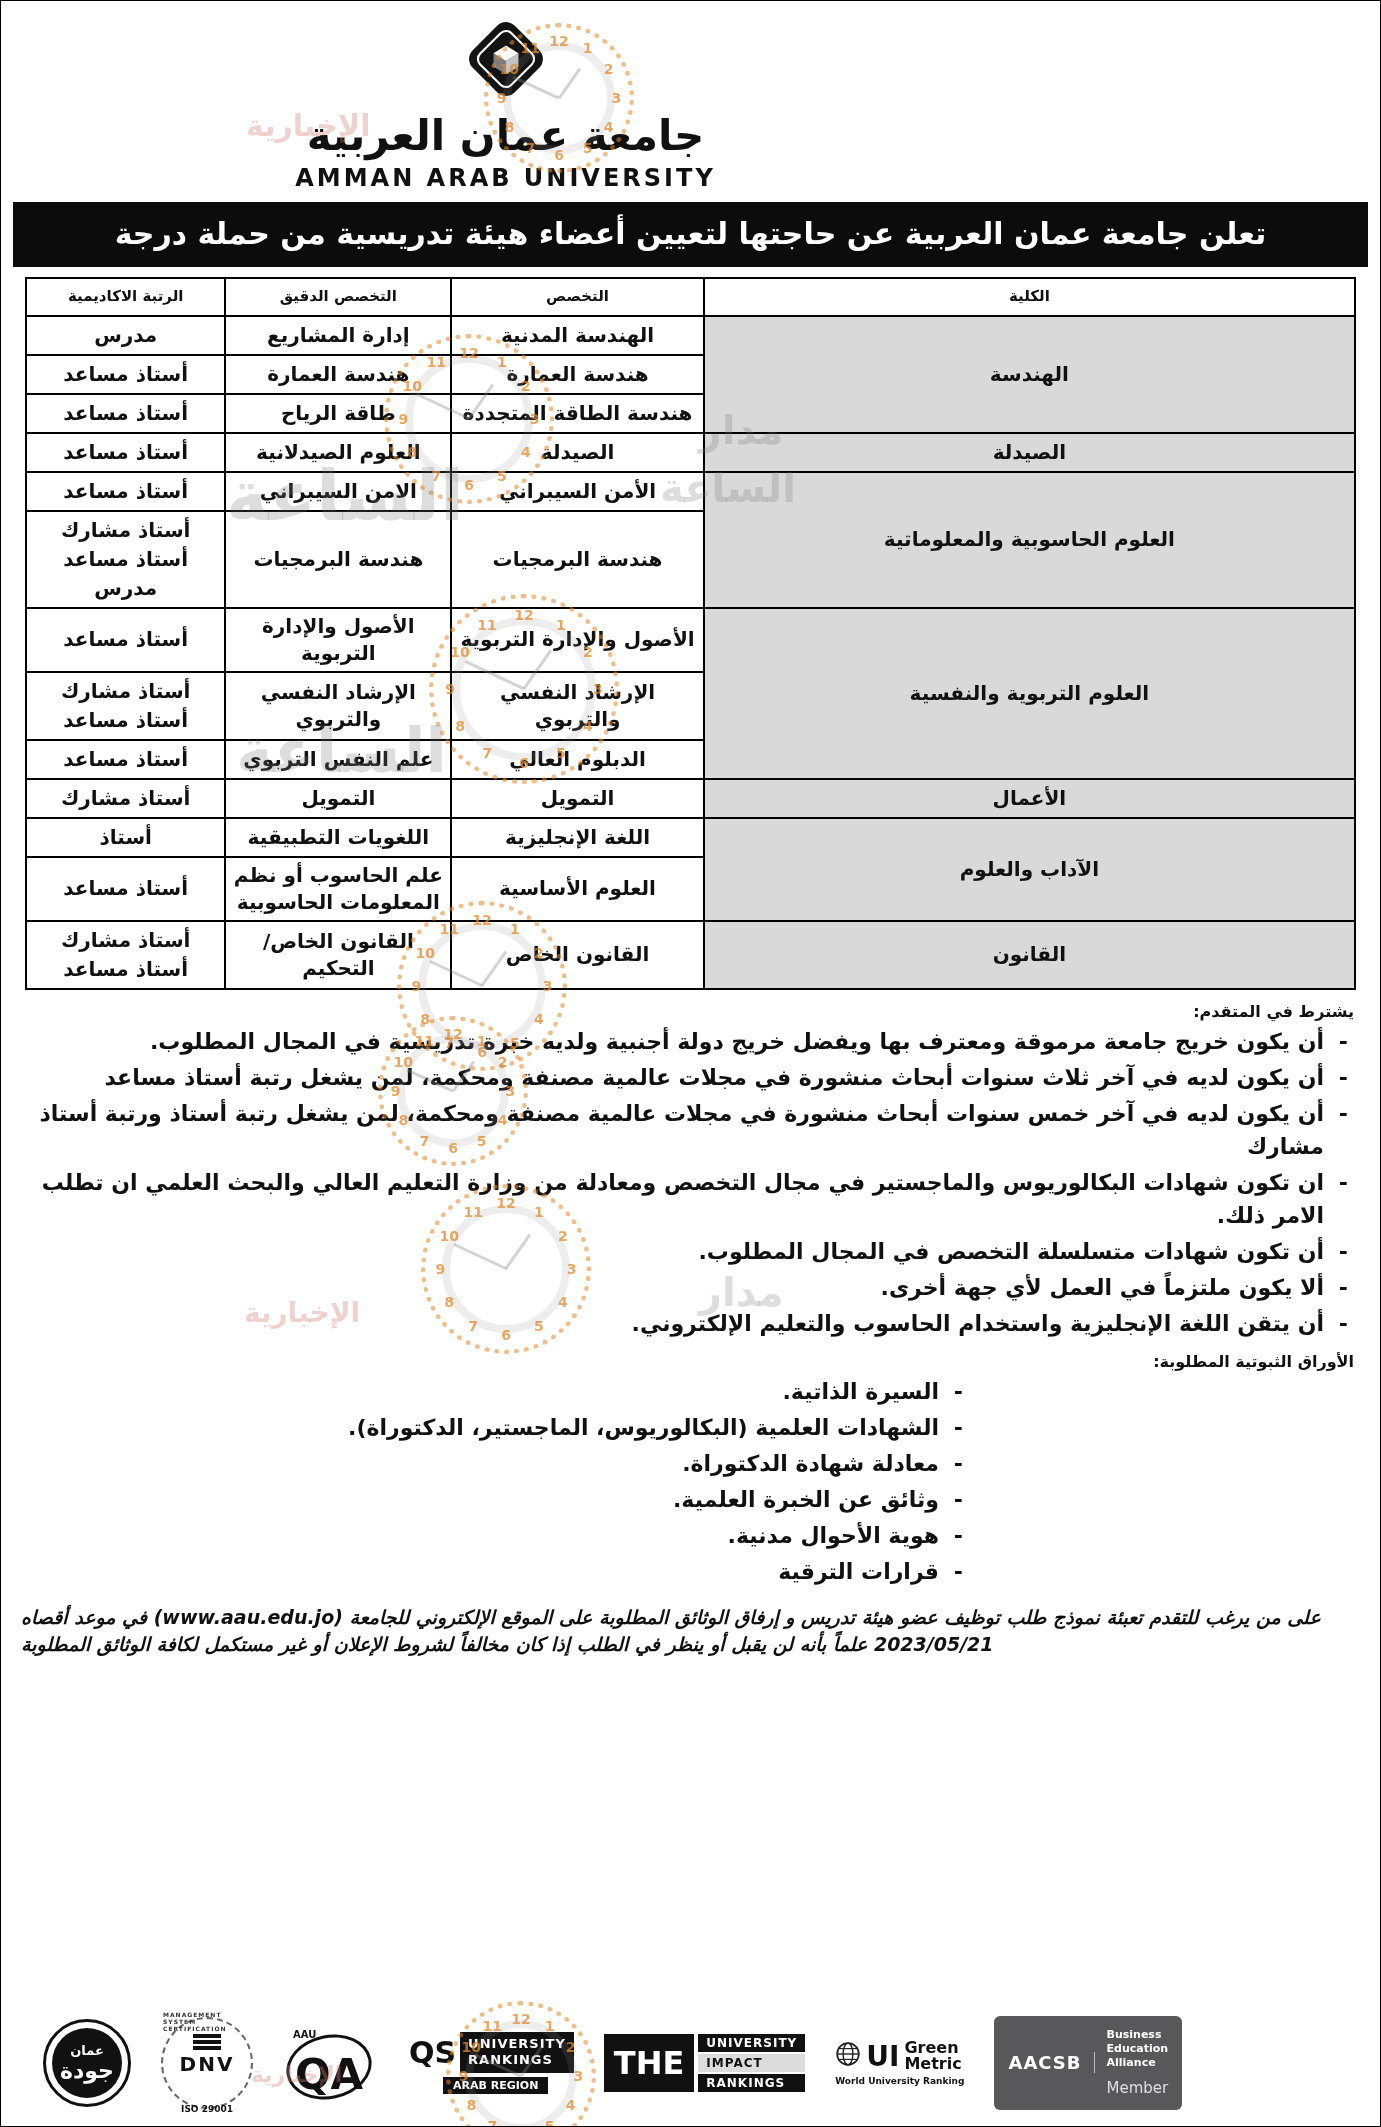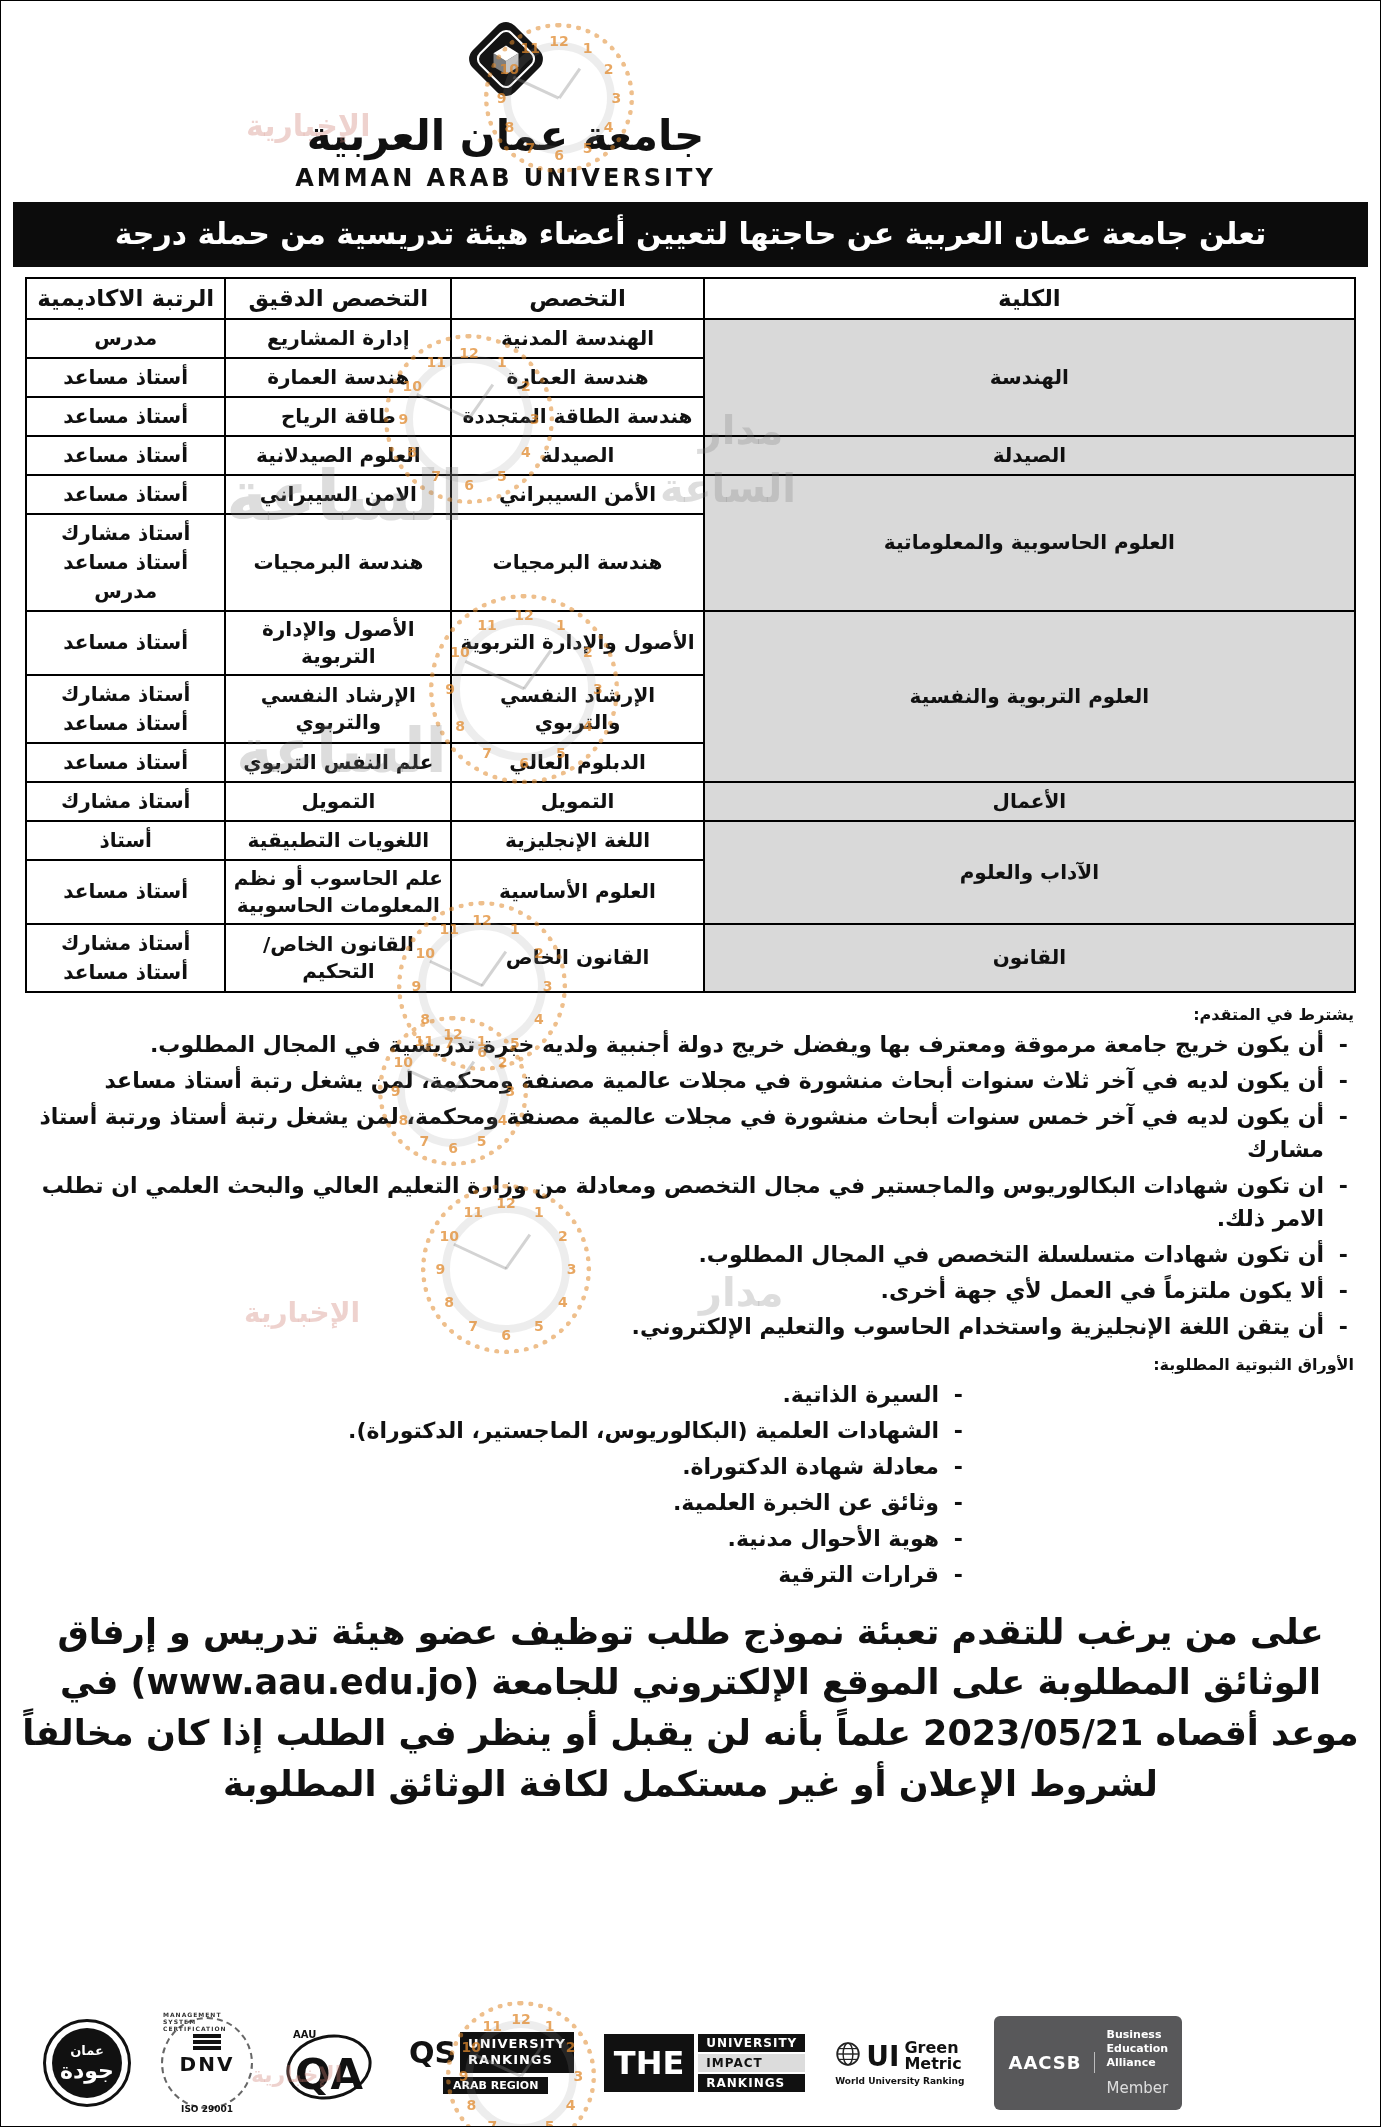--- a/index.html
+++ b/index.html
@@ -18,39 +18,39 @@
   
   .banner { margin:10px 12px 0; background:#0c0c0c; color:#fff; text-align:center;
             padding:12px 60px; }
   .banner div { font-size:30px; font-weight:bold; line-height:1.35; }
 
   
   .vac-table { width:calc(100% - 48px); margin:10px 24px 0; border-collapse:collapse;
                font-weight:bold; table-layout:fixed; }
   .vac-table th, .vac-table td { border:2px solid #000; text-align:center;
                vertical-align:middle; padding:4px 6px; line-height:1.35; }
-  .vac-table th { font-size:23px; height:38px; background:#fff; }
+  .vac-table th { font-size:15px; height:38px; background:#fff; }
   .vac-table td { font-size:20px; }
   .col-college { width:49%; }
   .col-major   { width:19%; }
   .col-minor   { width:17%; }
   .col-rank    { width:15%; }
   .college-cell { background:#d9d9d9; font-size:22px; }
   .rank-cell div { line-height:1.45; }
 
   
   .req, .docs { margin:12px 26px 0; font-weight:bold; }
   .req h3, .docs h3 { font-size:16px; margin-bottom:4px; }
   .dash-list { list-style:none; font-size:22px; }
   .dash-list li { position:relative; padding-right:30px; margin-bottom:3px; line-height:1.5; }
   .dash-list li::before { content:"-"; position:absolute; right:6px; top:0; }
   .docs .dash-list { padding-right:385px; }
 
-  .footer-note { margin:16px 20px 0; font-size:35px; font-weight:bold; text-align:center;
-                 line-height:1.45; }
+  .footer-note { margin:16px 20px 0; font-size:19px; font-weight:bold; text-align:left;
+                 line-height:1.45;font-style:italic; }
 
   
   .logos-row { position:absolute; z-index:2; bottom:16px; left:0; right:0; direction:ltr;
                display:flex; align-items:center; gap:30px; padding:0 42px; }
   .lg { display:flex; flex-direction:column; align-items:center; flex:0 0 auto; }
 
   .lg-quality { width:88px; height:88px; border:3px solid #111; border-radius:50%;
                 display:flex; flex-direction:column; align-items:center; justify-content:center; }
   .lg-quality::after { content:""; position:absolute; } 
   .lgq-inner { width:70px; height:70px; background:#111; border-radius:50%; color:#fff;

